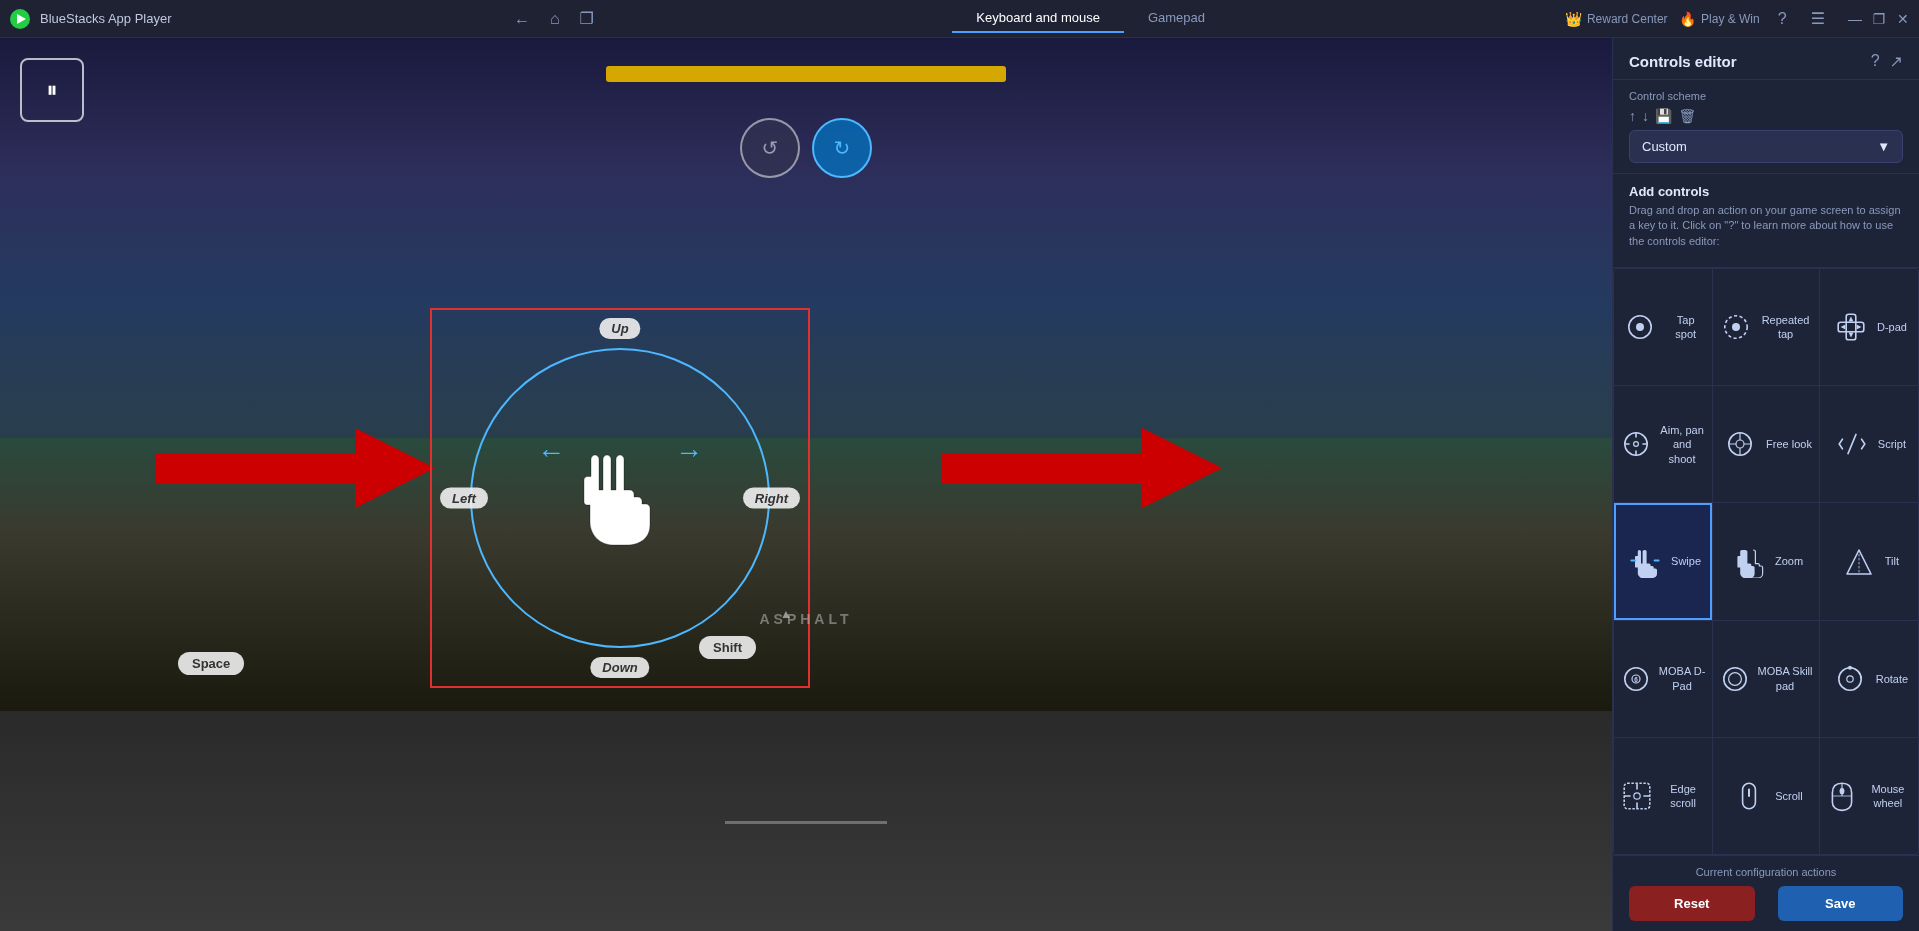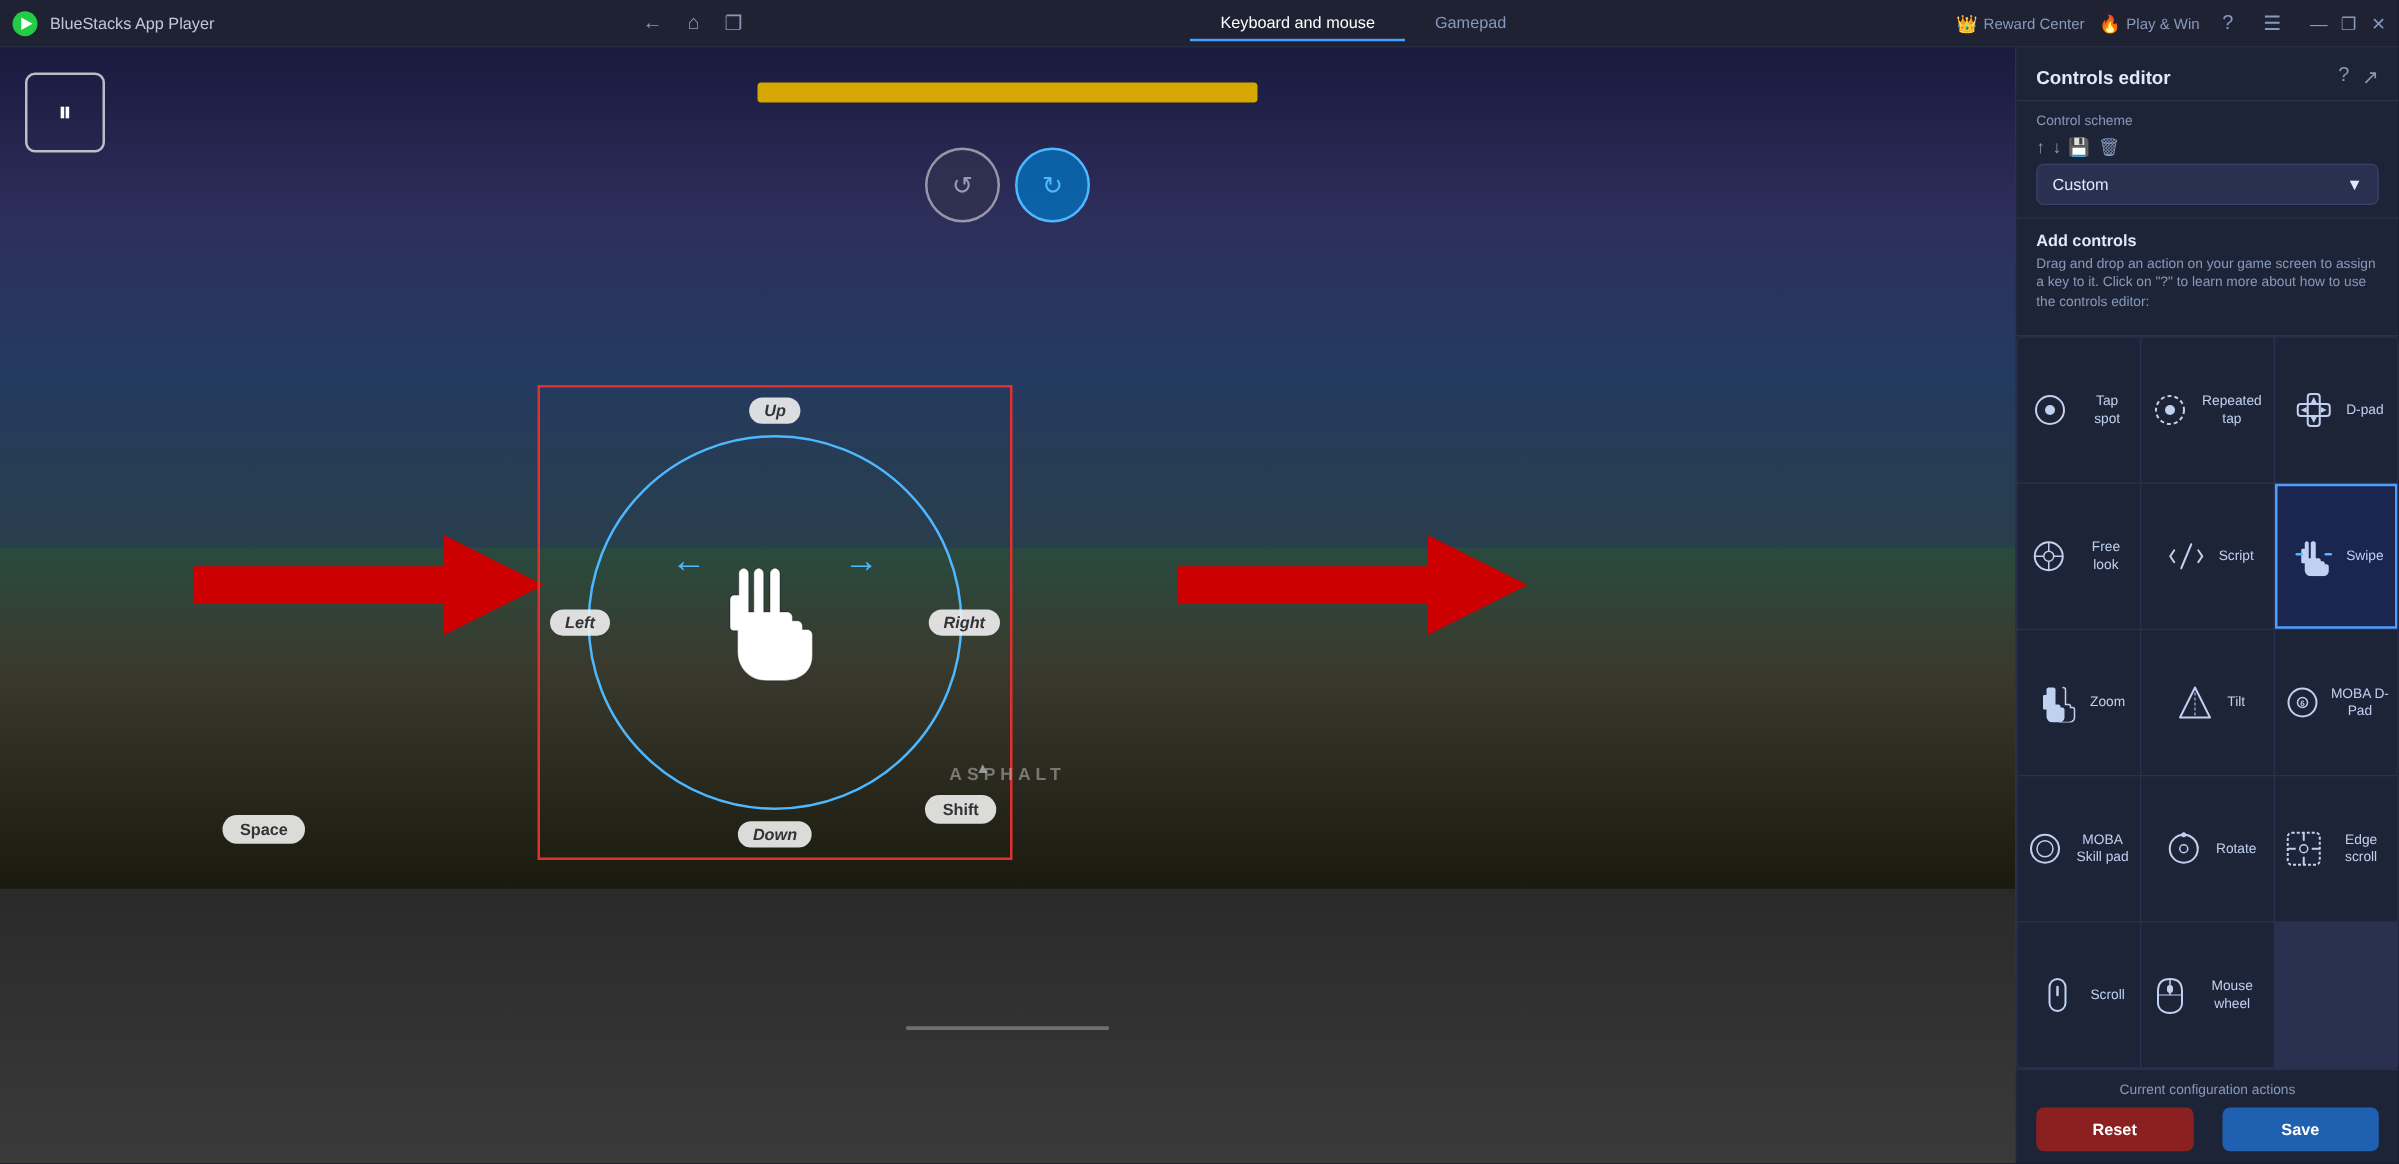--- a/index.html
+++ b/index.html
@@ -484,21 +484,21 @@
           
           <svg width="90" height="100" viewBox="0 0 90 100">
             <path d="M45,5 L45,5 C47,5 49,7 49,9 L49,40 L55,40 C57,40 59,42 59,44 L59,47 L63,47 C65,47 67,49 67,51 L67,54 L71,54 C73,54 75,56 75,58 L75,75 C75,88 65,95 52,95 L38,95 C25,95 15,85 15,72 L15,55 L12,55 C10,55 9,53.5 9,52 L9,30 C9,28 10.5,26.5 12.5,26.5 L16,26.5 L16,9 C16,7 18,5 20,5 C22,5 24,7 24,9 L24,40 L28,40 L28,9 C28,7 30,5 32,5 C34,5 36,7 36,9 L36,40 L41,40 L41,9 C41,7 43,5 45,5 Z" fill="white" stroke="rgba(0,0,0,0.3)" stroke-width="1"></path>
           </svg>
         </div>
       </div>
     </div>
 
     <div class="key-label" style="left:178px;top:614px;">Space</div>
 
-    <div class="key-label" style="right:815px;top:598px;">Shift</div>
+    <div class="key-label" style="right:856px;top:598px;">Shift</div>
 
     <div style="position:absolute;bottom:310px;right:820px;color:rgba(200,200,200,0.7);font-size:12px;">▲</div>
 
     <div style="position:absolute;bottom:304px;left:50%;transform:translateX(-50%);color:rgba(200,200,200,0.5);font-size:14px;font-weight:bold;letter-spacing:4px;">ASPHALT</div>
   </div>
 
   <div class="controls-panel">
 
     <div class="panel-header">
       <span class="panel-title">Controls editor</span>
@@ -556,20 +556,33 @@
             <rect x="4" y="14" width="32" height="12" rx="3" fill="none" stroke="#c0d0f0" stroke-width="2"></rect>
             <polygon points="20,7 17,13 23,13" fill="#c0d0f0"></polygon>
             <polygon points="20,33 17,27 23,27" fill="#c0d0f0"></polygon>
             <polygon points="7,20 13,17 13,23" fill="#c0d0f0"></polygon>
             <polygon points="33,20 27,17 27,23" fill="#c0d0f0"></polygon>
           </svg>
         </div>
         <span class="control-label">D-pad</span>
       </div>
 
+      <div class="control-item">
+        <div class="control-icon">
+          <svg class="ctrl-svg" viewBox="0 0 40 40">
+            <circle cx="20" cy="20" r="14" fill="none" stroke="#c0d0f0" stroke-width="2"></circle>
+            <circle cx="20" cy="20" r="3" fill="none" stroke="#c0d0f0" stroke-width="1.5"></circle>
+            <line x1="20" y1="6" x2="20" y2="12" stroke="#c0d0f0" stroke-width="2"></line>
+            <line x1="20" y1="28" x2="20" y2="34" stroke="#c0d0f0" stroke-width="2"></line>
+            <line x1="6" y1="20" x2="12" y2="20" stroke="#c0d0f0" stroke-width="2"></line>
+            <line x1="28" y1="20" x2="34" y2="20" stroke="#c0d0f0" stroke-width="2"></line>
+          </svg>
+        </div>
+        <span class="control-label">Aim, pan and shoot</span>
+      </div>
 
       <div class="control-item">
         <div class="control-icon">
           <svg class="ctrl-svg" viewBox="0 0 40 40">
             <circle cx="20" cy="20" r="14" fill="none" stroke="#c0d0f0" stroke-width="2"></circle>
             <circle cx="20" cy="20" r="5" fill="none" stroke="#c0d0f0" stroke-width="1.5"></circle>
             <line x1="20" y1="6" x2="20" y2="15" stroke="#c0d0f0" stroke-width="1.5"></line>
             <line x1="20" y1="25" x2="20" y2="34" stroke="#c0d0f0" stroke-width="1.5"></line>
             <line x1="6" y1="20" x2="15" y2="20" stroke="#c0d0f0" stroke-width="1.5"></line>
             <line x1="25" y1="20" x2="34" y2="20" stroke="#c0d0f0" stroke-width="1.5"></line>

